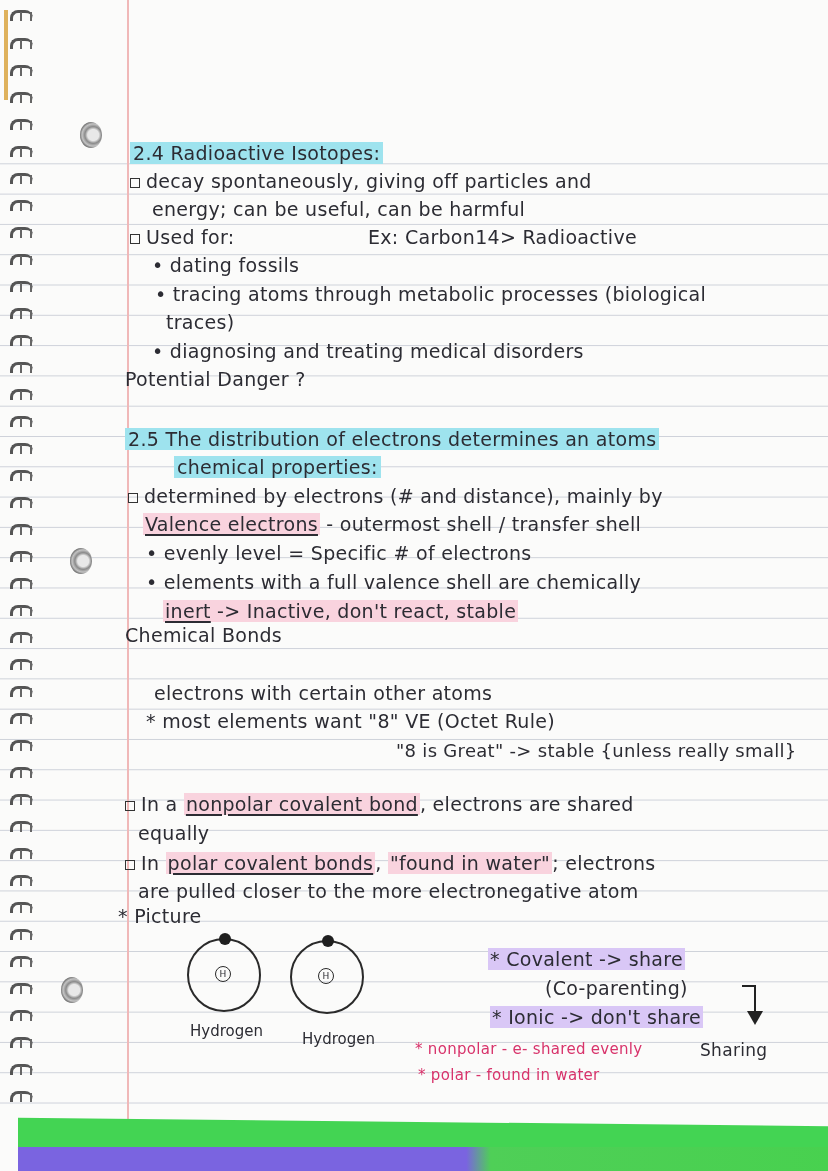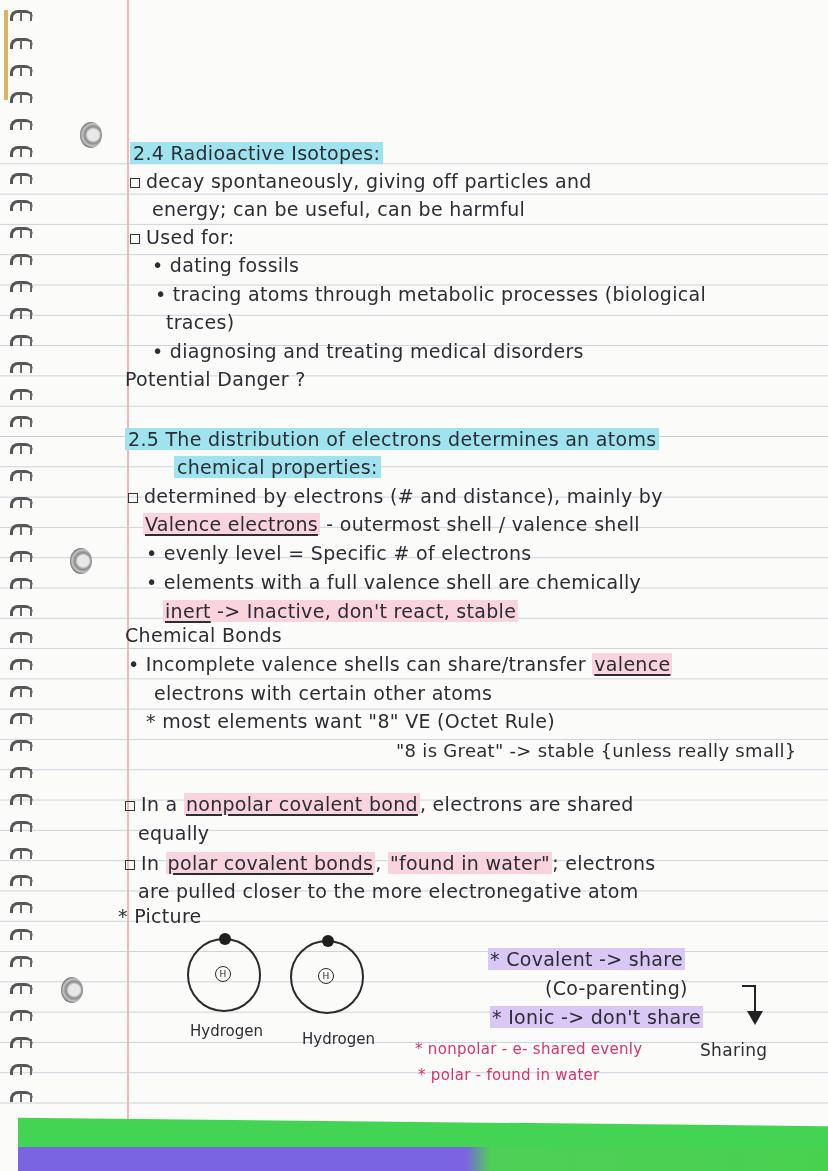--- a/index.html
+++ b/index.html
@@ -128,47 +128,45 @@
   <div class="line" style="left:130px;top:142px">
     <span class="hl-blue">2.4 Radioactive Isotopes:</span>
   </div>
   <div class="line" style="left:130px;top:170px">
     <span class="box"></span><span>decay spontaneously, giving off particles and</span>
   </div>
   <div class="line" style="left:152px;top:198px">energy; can be useful, can be harmful</div>
   <div class="line" style="left:130px;top:226px">
     <span class="box"></span><span>Used for:</span>
   </div>
+  <div class="line" style="left:368px;top:226px">Ex: Carbon14&gt; Radioactive</div>
   <div class="line" style="left:152px;top:254px">• <span>dating fossils</span></div>
   <div class="line" style="left:155px;top:283px">• <span>tracing atoms through metabolic processes (biological</span></div>
   <div class="line" style="left:166px;top:311px">traces)</div>
   <div class="line" style="left:152px;top:340px">• <span>diagnosing and treating medical disorders</span></div>
   <div class="line" style="left:125px;top:368px">Potential Danger ?</div>
 
   <div class="line" style="left:125px;top:428px">
     <span class="hl-blue">2.5 The distribution of electrons determines an atoms</span>
   </div>
   <div class="line" style="left:128px;top:485px">
     <span class="box"></span><span>determined by electrons (# and distance), mainly by</span>
   </div>
   <div class="line" style="left:174px;top:456px">
     <span class="hl-blue">chemical properties:</span>
   </div>
   <div class="line" style="left:143px;top:513px">
-    <span class="hl-pink ul">Valence electrons</span><span> - outermost shell / valence shell</span>
+    <span class="hl-pink ul">Valence electrons</span><span> - outermost shell / transfer shell</span>
   </div>
   <div class="line" style="left:146px;top:542px">• <span>evenly level = Specific # of electrons</span></div>
   <div class="line" style="left:163px;top:600px">
     <span class="hl-pink"><span class="ul">inert</span><span> -&gt; Inactive, don't react, stable</span></span>
   </div>
   <div class="line" style="left:146px;top:571px">• <span>elements with a full valence shell are chemically</span></div>
   <div class="line" style="left:125px;top:624px">Chemical Bonds</div>
-  <div class="line" style="left:128px;top:653px">
-    • <span>Incomplete valence shells can share/transfer </span><span class="hl-pink ul">valence</span>
-  </div>
   <div class="line" style="left:154px;top:682px">electrons with certain other atoms</div>
   <div class="line" style="left:146px;top:710px">* most elements want "8" VE (Octet Rule)</div>
   <div class="line" style="left:396px;top:740px;font-size:18px">"8 is Great" -&gt; stable {unless really small}</div>
 
   <div class="line" style="left:125px;top:793px">
     <span class="box"></span><span>In a </span><span class="hl-pink ul">nonpolar covalent bond</span><span>, electrons are shared</span>
   </div>
   <div class="line" style="left:138px;top:822px">equally</div>
   <div class="line" style="left:125px;top:852px">
     <span class="box"></span><span>In </span><span class="hl-pink ul">polar covalent bonds</span>, <span class="hl-pink">"found in water"</span><span>; electrons</span>

